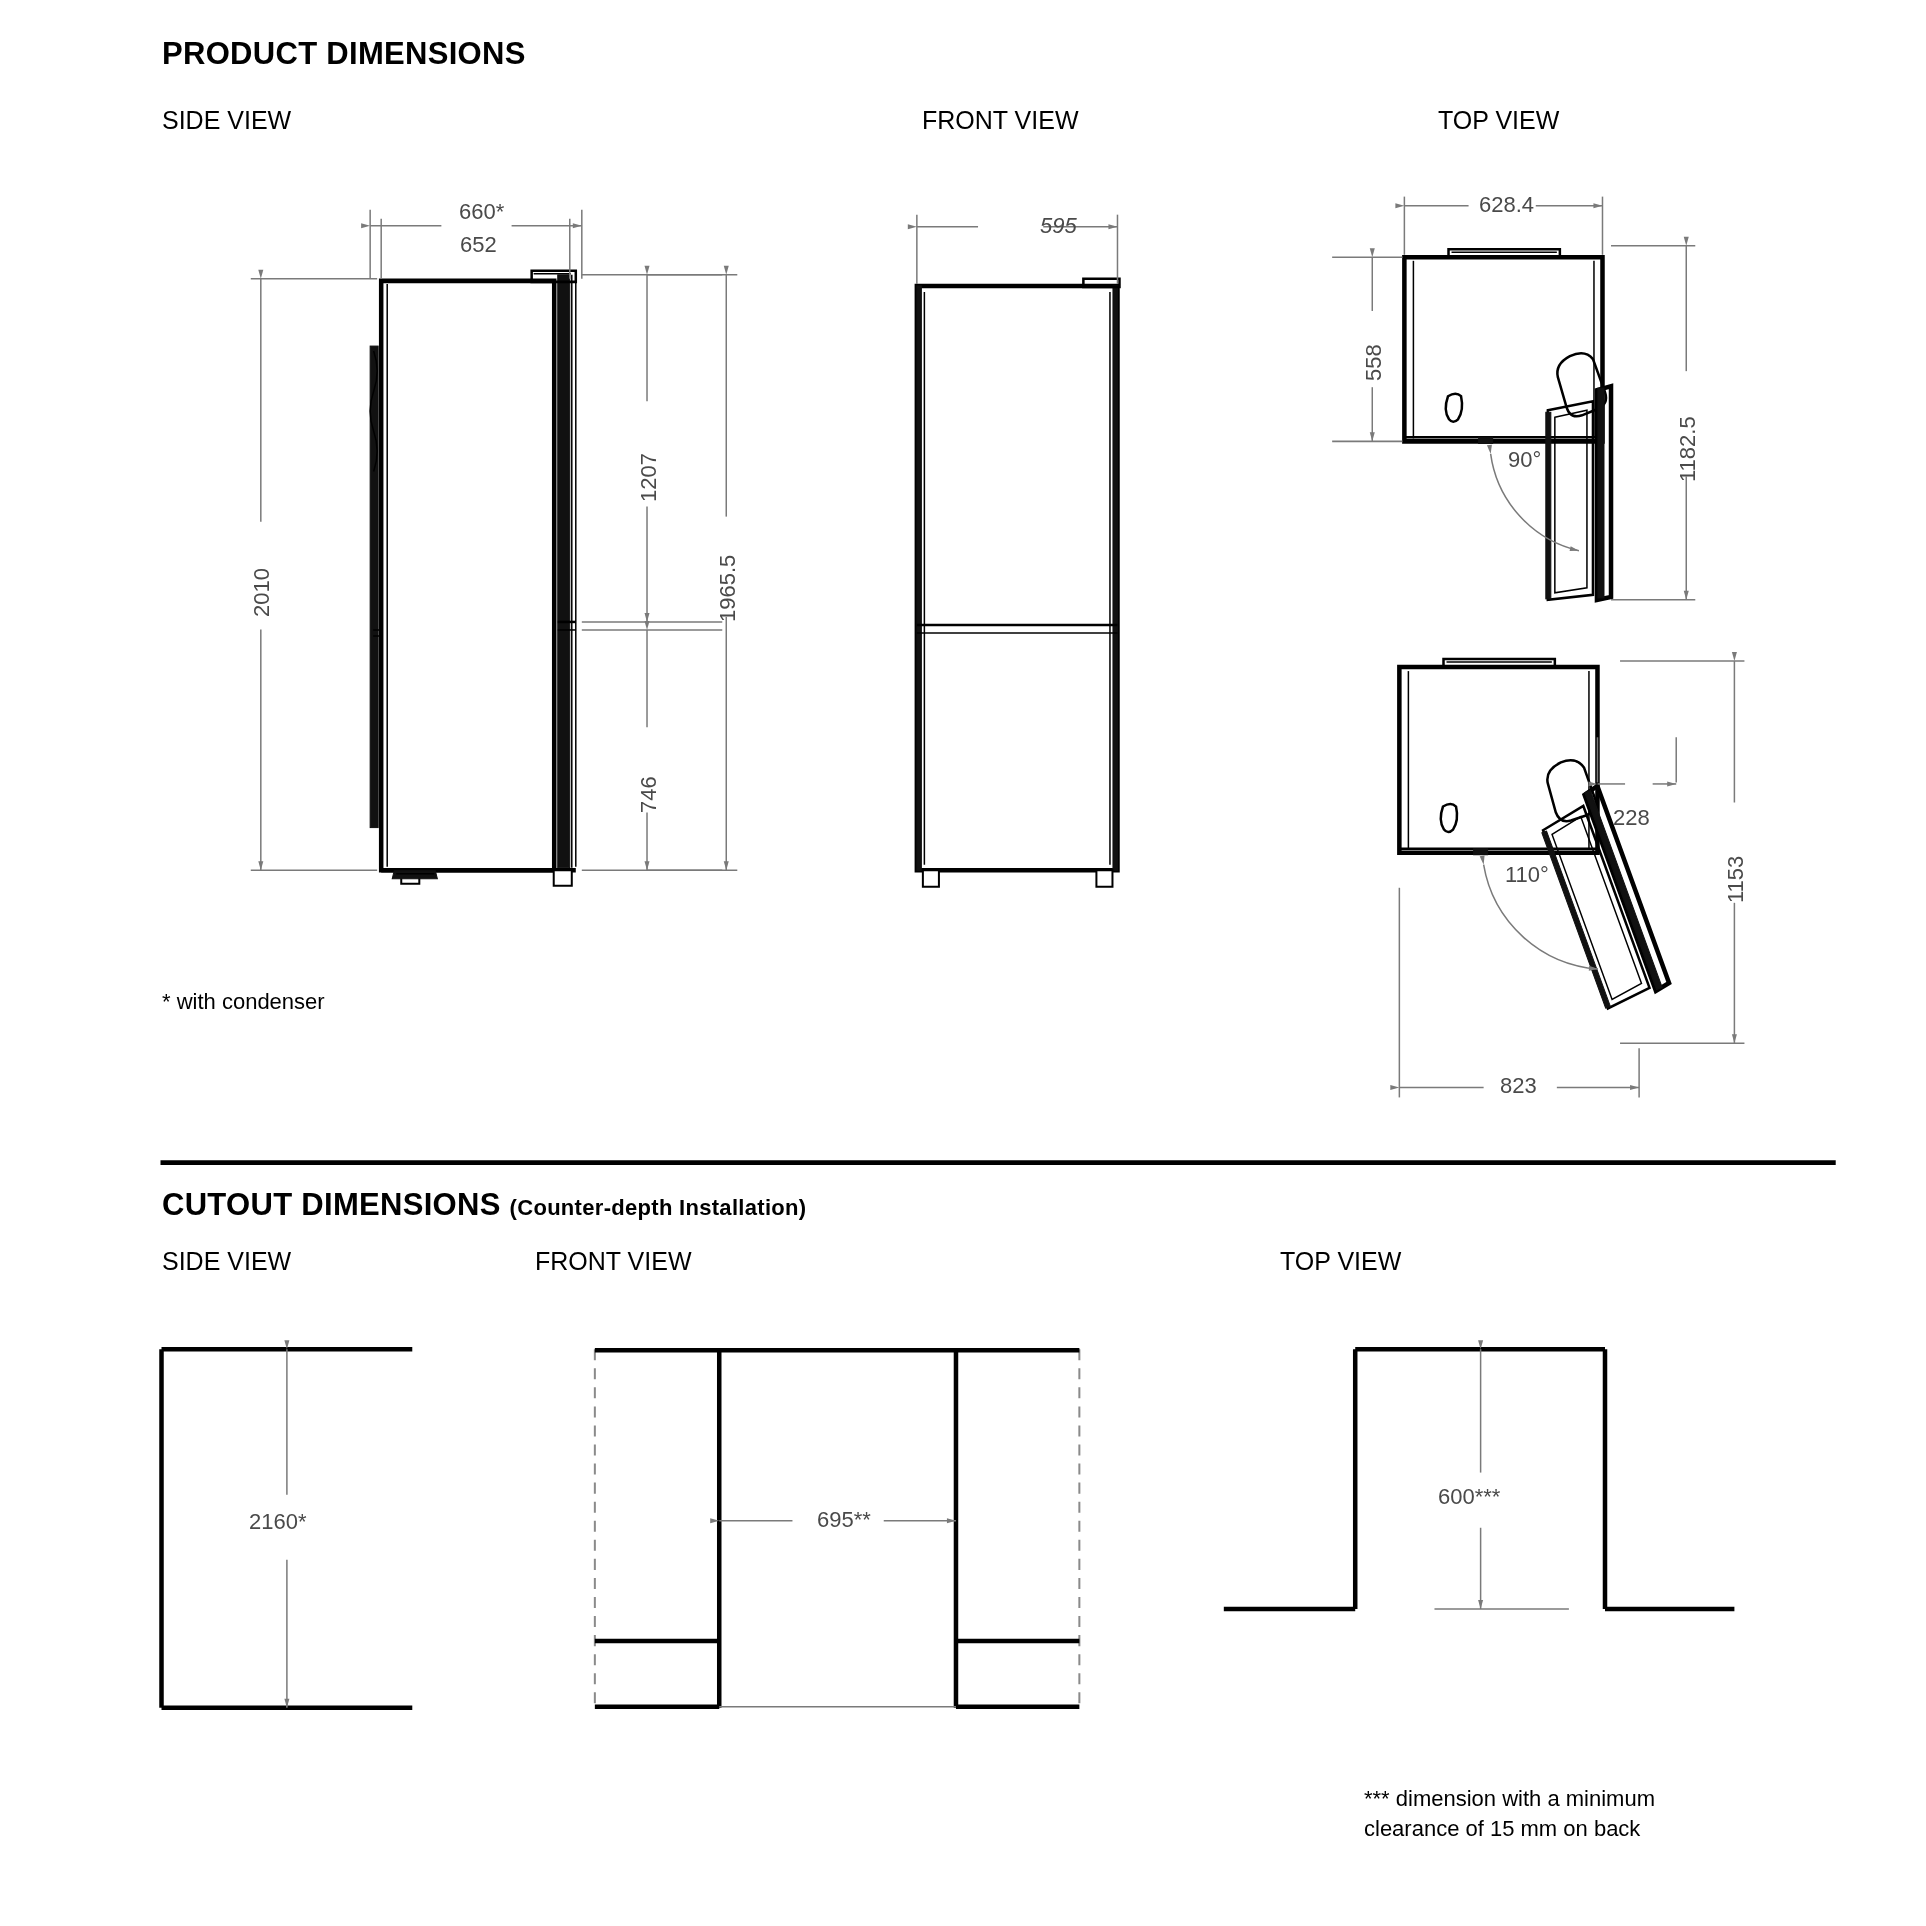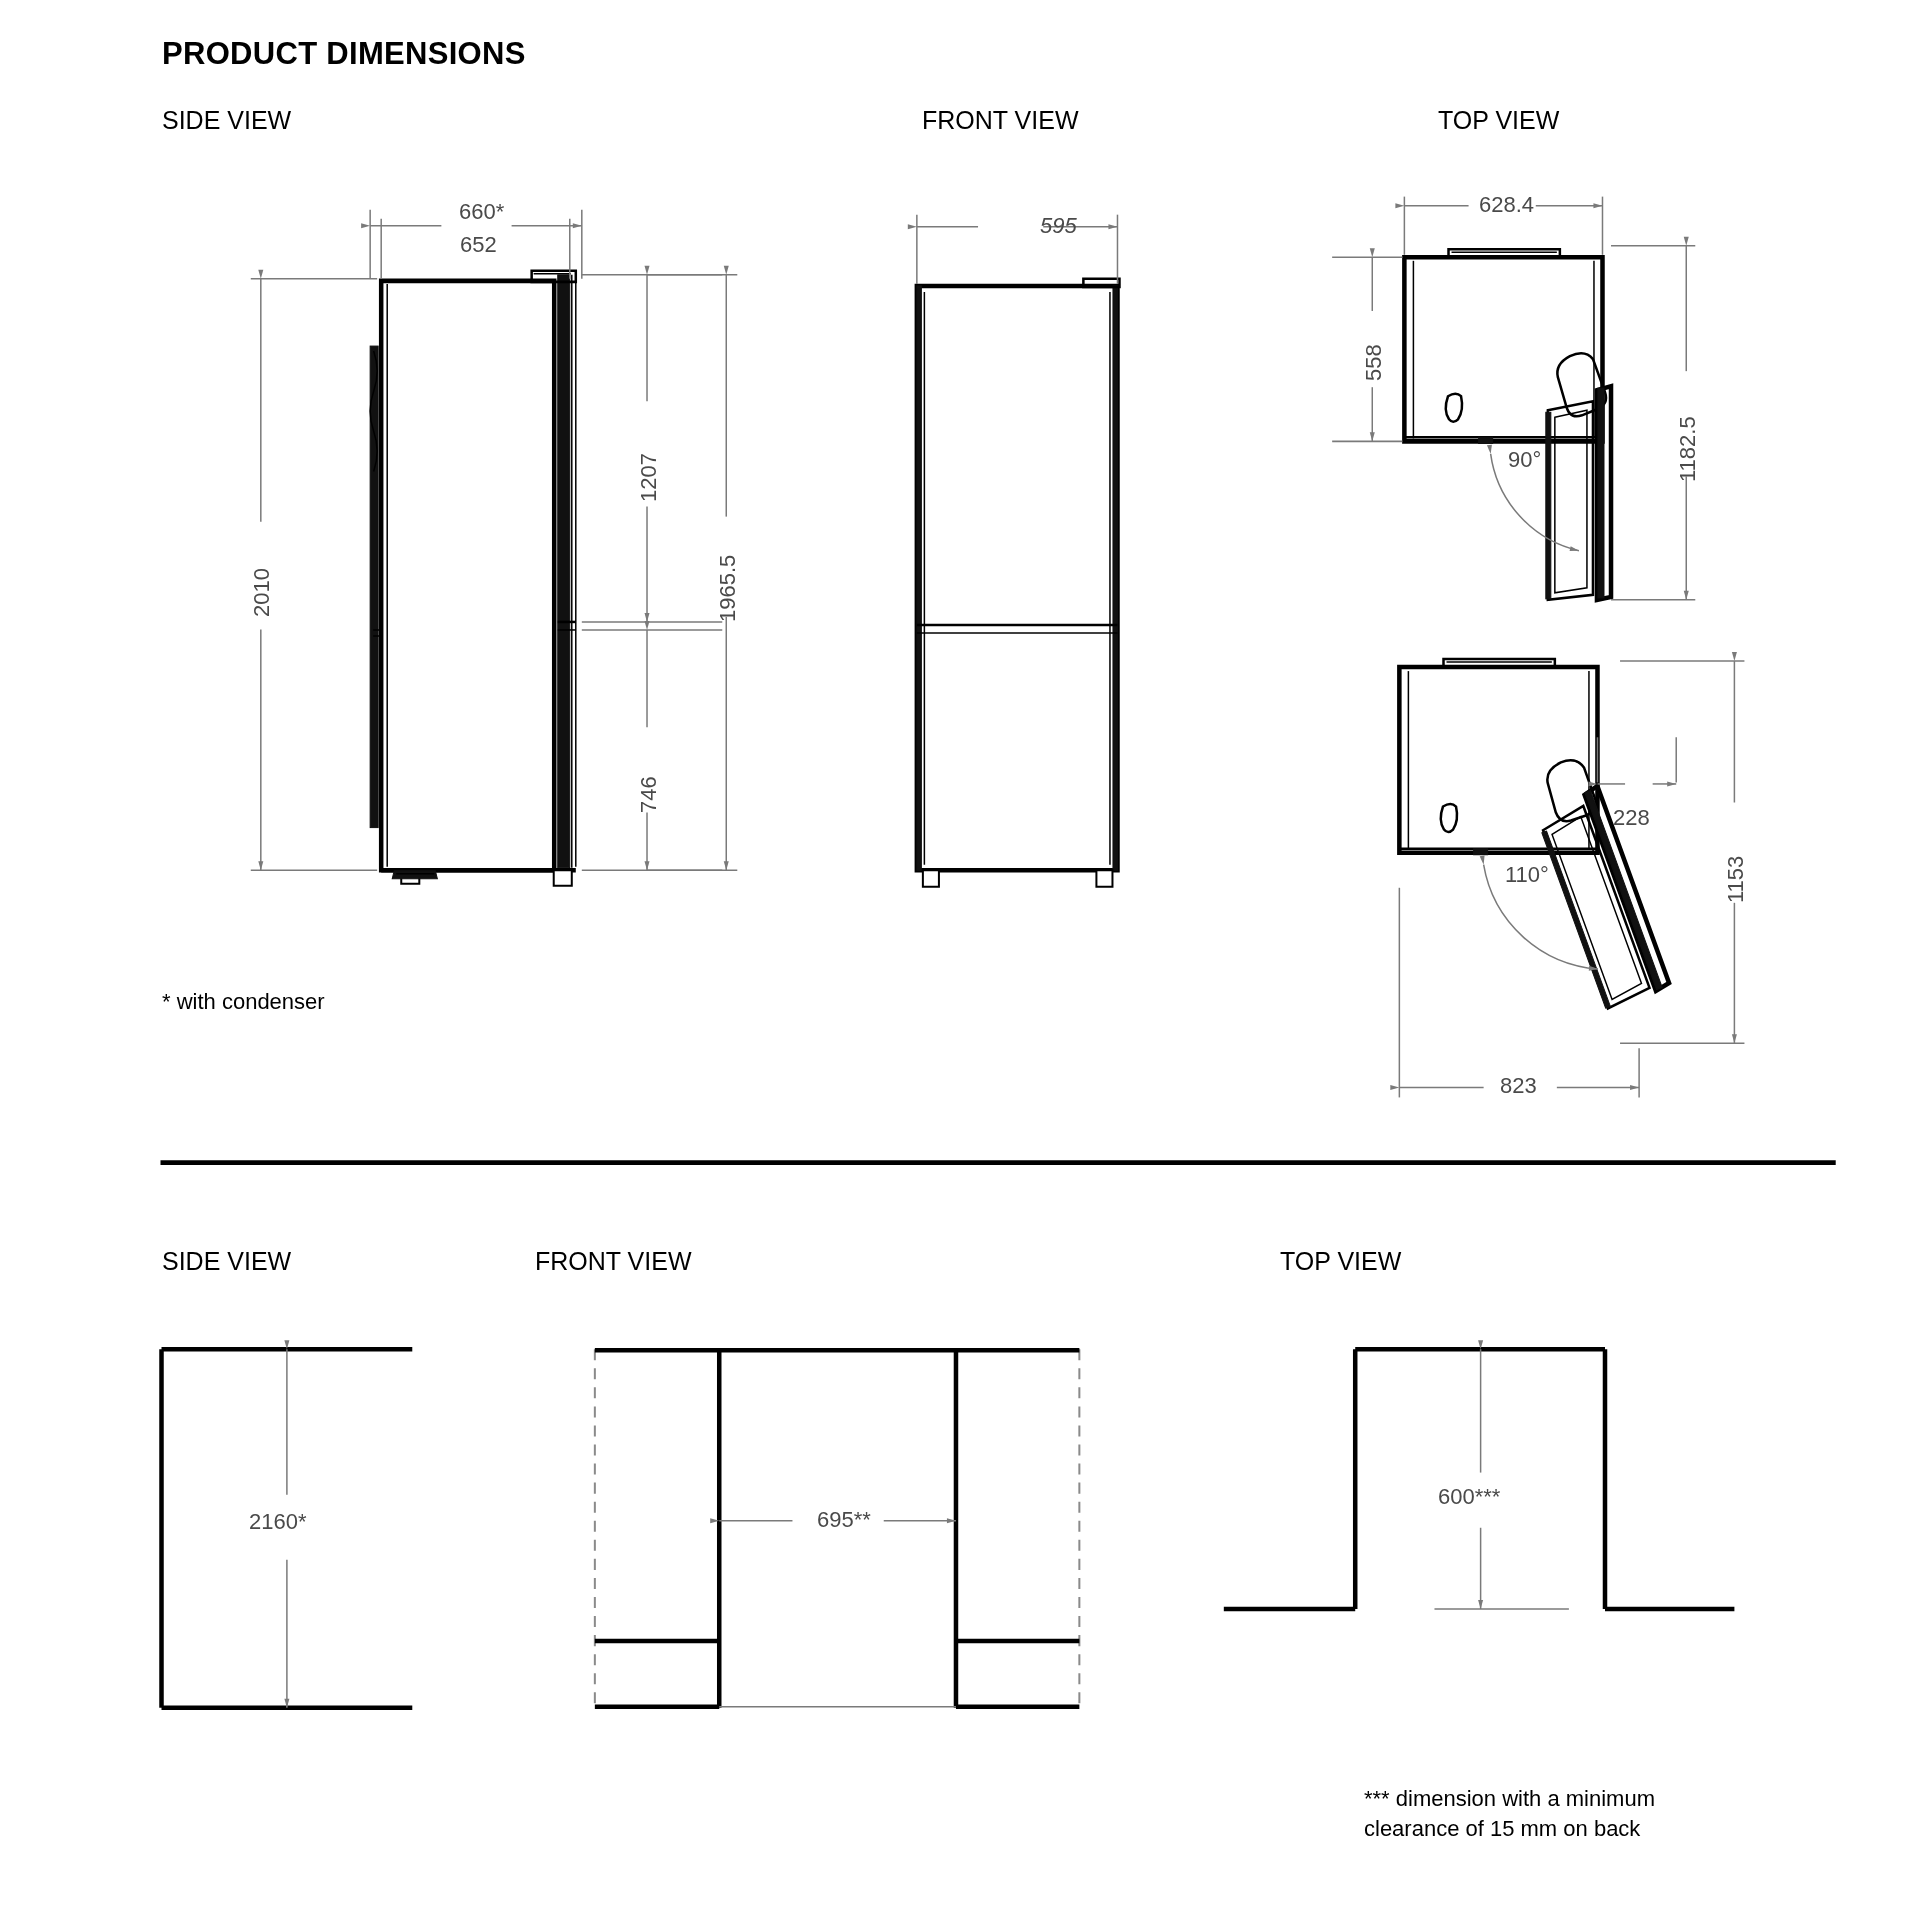--- a/index.html
+++ b/index.html
@@ -292,20 +292,23 @@
   <div class="dim v" style="left:1677px;top:482px;transform:rotate(-90deg);">1182.5</div>
   <div class="dim" style="left:1508px;top:449px;">90°</div>
 
   <div class="dim" style="left:1613px;top:764px;margin-top:43px;">228</div>
   <div class="dim v" style="left:1725px;top:903px;transform:rotate(-90deg);">1153</div>
   <div class="dim" style="left:1505px;top:864px;">110°</div>
   <div class="dim" style="left:1500px;top:1075px;">823</div>
 
   <div class="note" style="left:162px;top:987px;">* with condenser</div>
 
+  <div class="sec-title" style="left:162px;top:1189px;">
+    <span>CUTOUT DIMENSIONS</span><span> </span><span class="sub">(Counter-depth Installation)</span>
+  </div>
 
   <div class="view-head" style="left:162px;top:1249px;">SIDE VIEW</div>
   <div class="view-head" style="left:535px;top:1249px;">FRONT VIEW</div>
   <div class="view-head" style="left:1280px;top:1249px;">TOP VIEW</div>
 
   <div class="dim" style="left:249px;top:1511px;">2160*</div>
   <div class="dim" style="left:817px;top:1509px;">695**</div>
   <div class="dim" style="left:1438px;top:1486px;">600***</div>
 
   <div class="note" style="left:1325px;top:1784px;margin-left:39px;">*** dimension with a minimum

